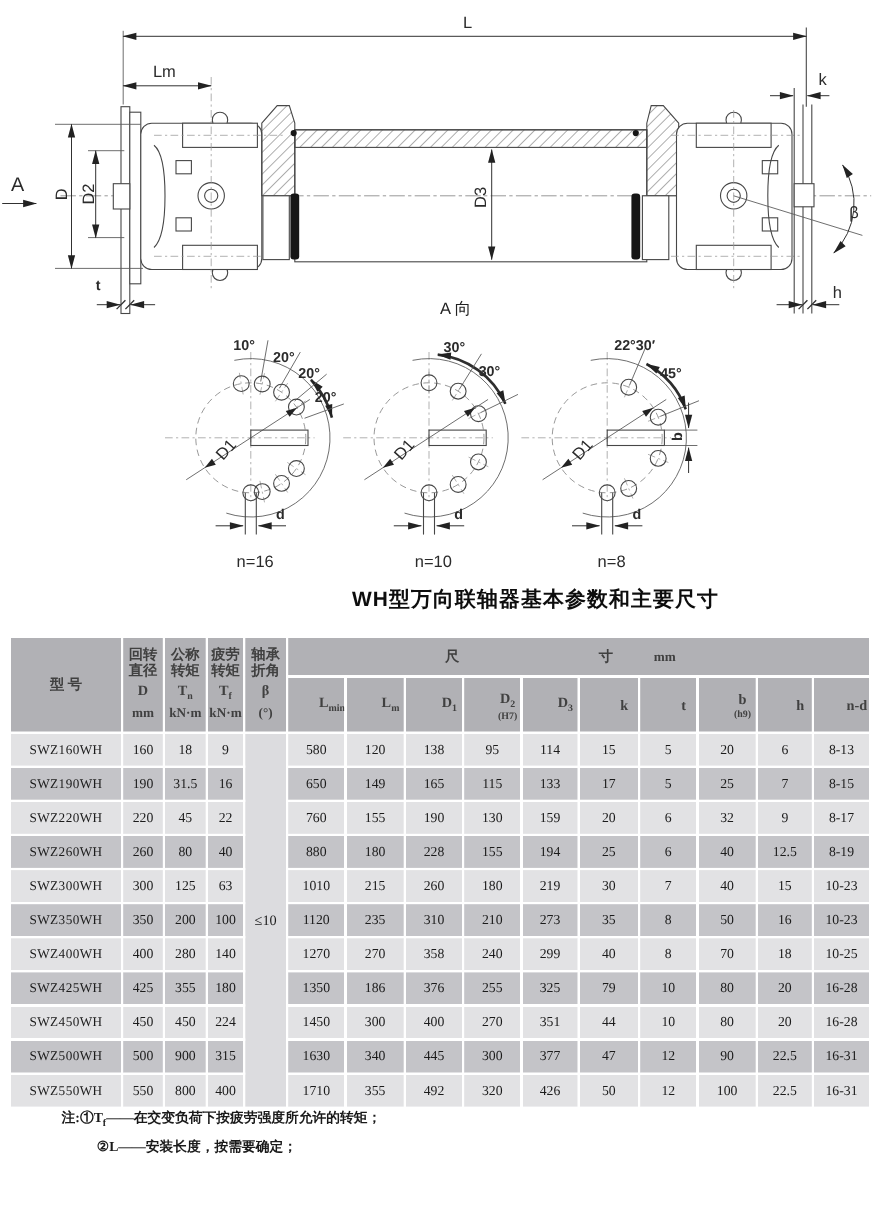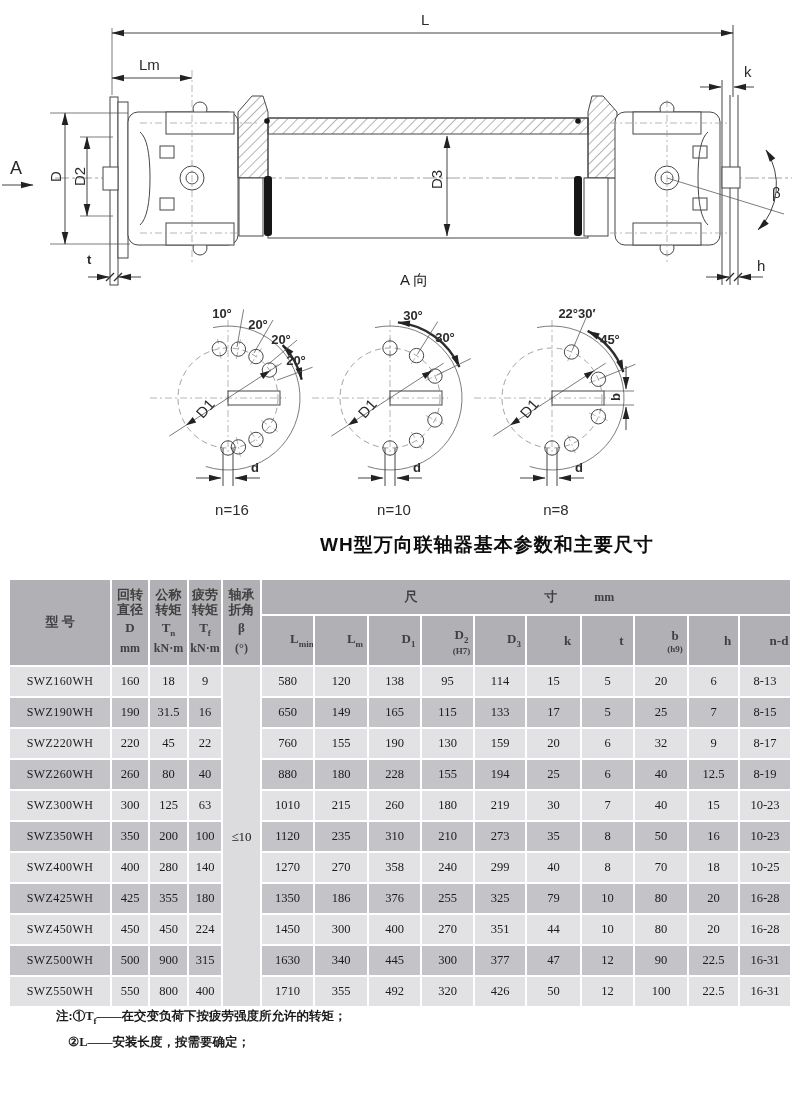--- a/index.html
+++ b/index.html
@@ -41,21 +41,21 @@
   tbody td.beta{background:#dcdcdf !important;font-size:13px;font-family:Liberation Serif, serif;}
   tr.bannerrow th{height:34px;}
   tr.colrow th{height:49px;padding-left:28px;}
   .sizebar{display:flex;align-items:center;font-size:13px;font-weight:700;}
   .sizebar span:nth-child(1){margin-left:27%;}
   .sizebar span:nth-child(2){margin-left:24%;}
   .sizebar span:nth-child(3){margin-left:7%;font-weight:600;font-size:12px;}
   
   #notes{position:absolute;left:56px;top:1008px;width:720px;color:#1a1a1a;}
   .note{font:600 12.5px "Liberation Serif",serif;margin-bottom:8px;white-space:nowrap;}
-  .note.ind1{margin-left:12px;}
+  .note.ind1{margin-left:32px;}
   .note.ind2{margin-left:147px;}
 </style>
 </head>
 <body>
 
 <svg id="drawing" width="797" height="560" viewBox="0 0 797 560">
   <defs>
     <pattern id="h1" width="7" height="7" patternUnits="userSpaceOnUse" patternTransform="rotate(45)">
       <line x1="0" y1="0" x2="0" y2="7" stroke="#6a6a6a" stroke-width="1"></line>
     </pattern>

